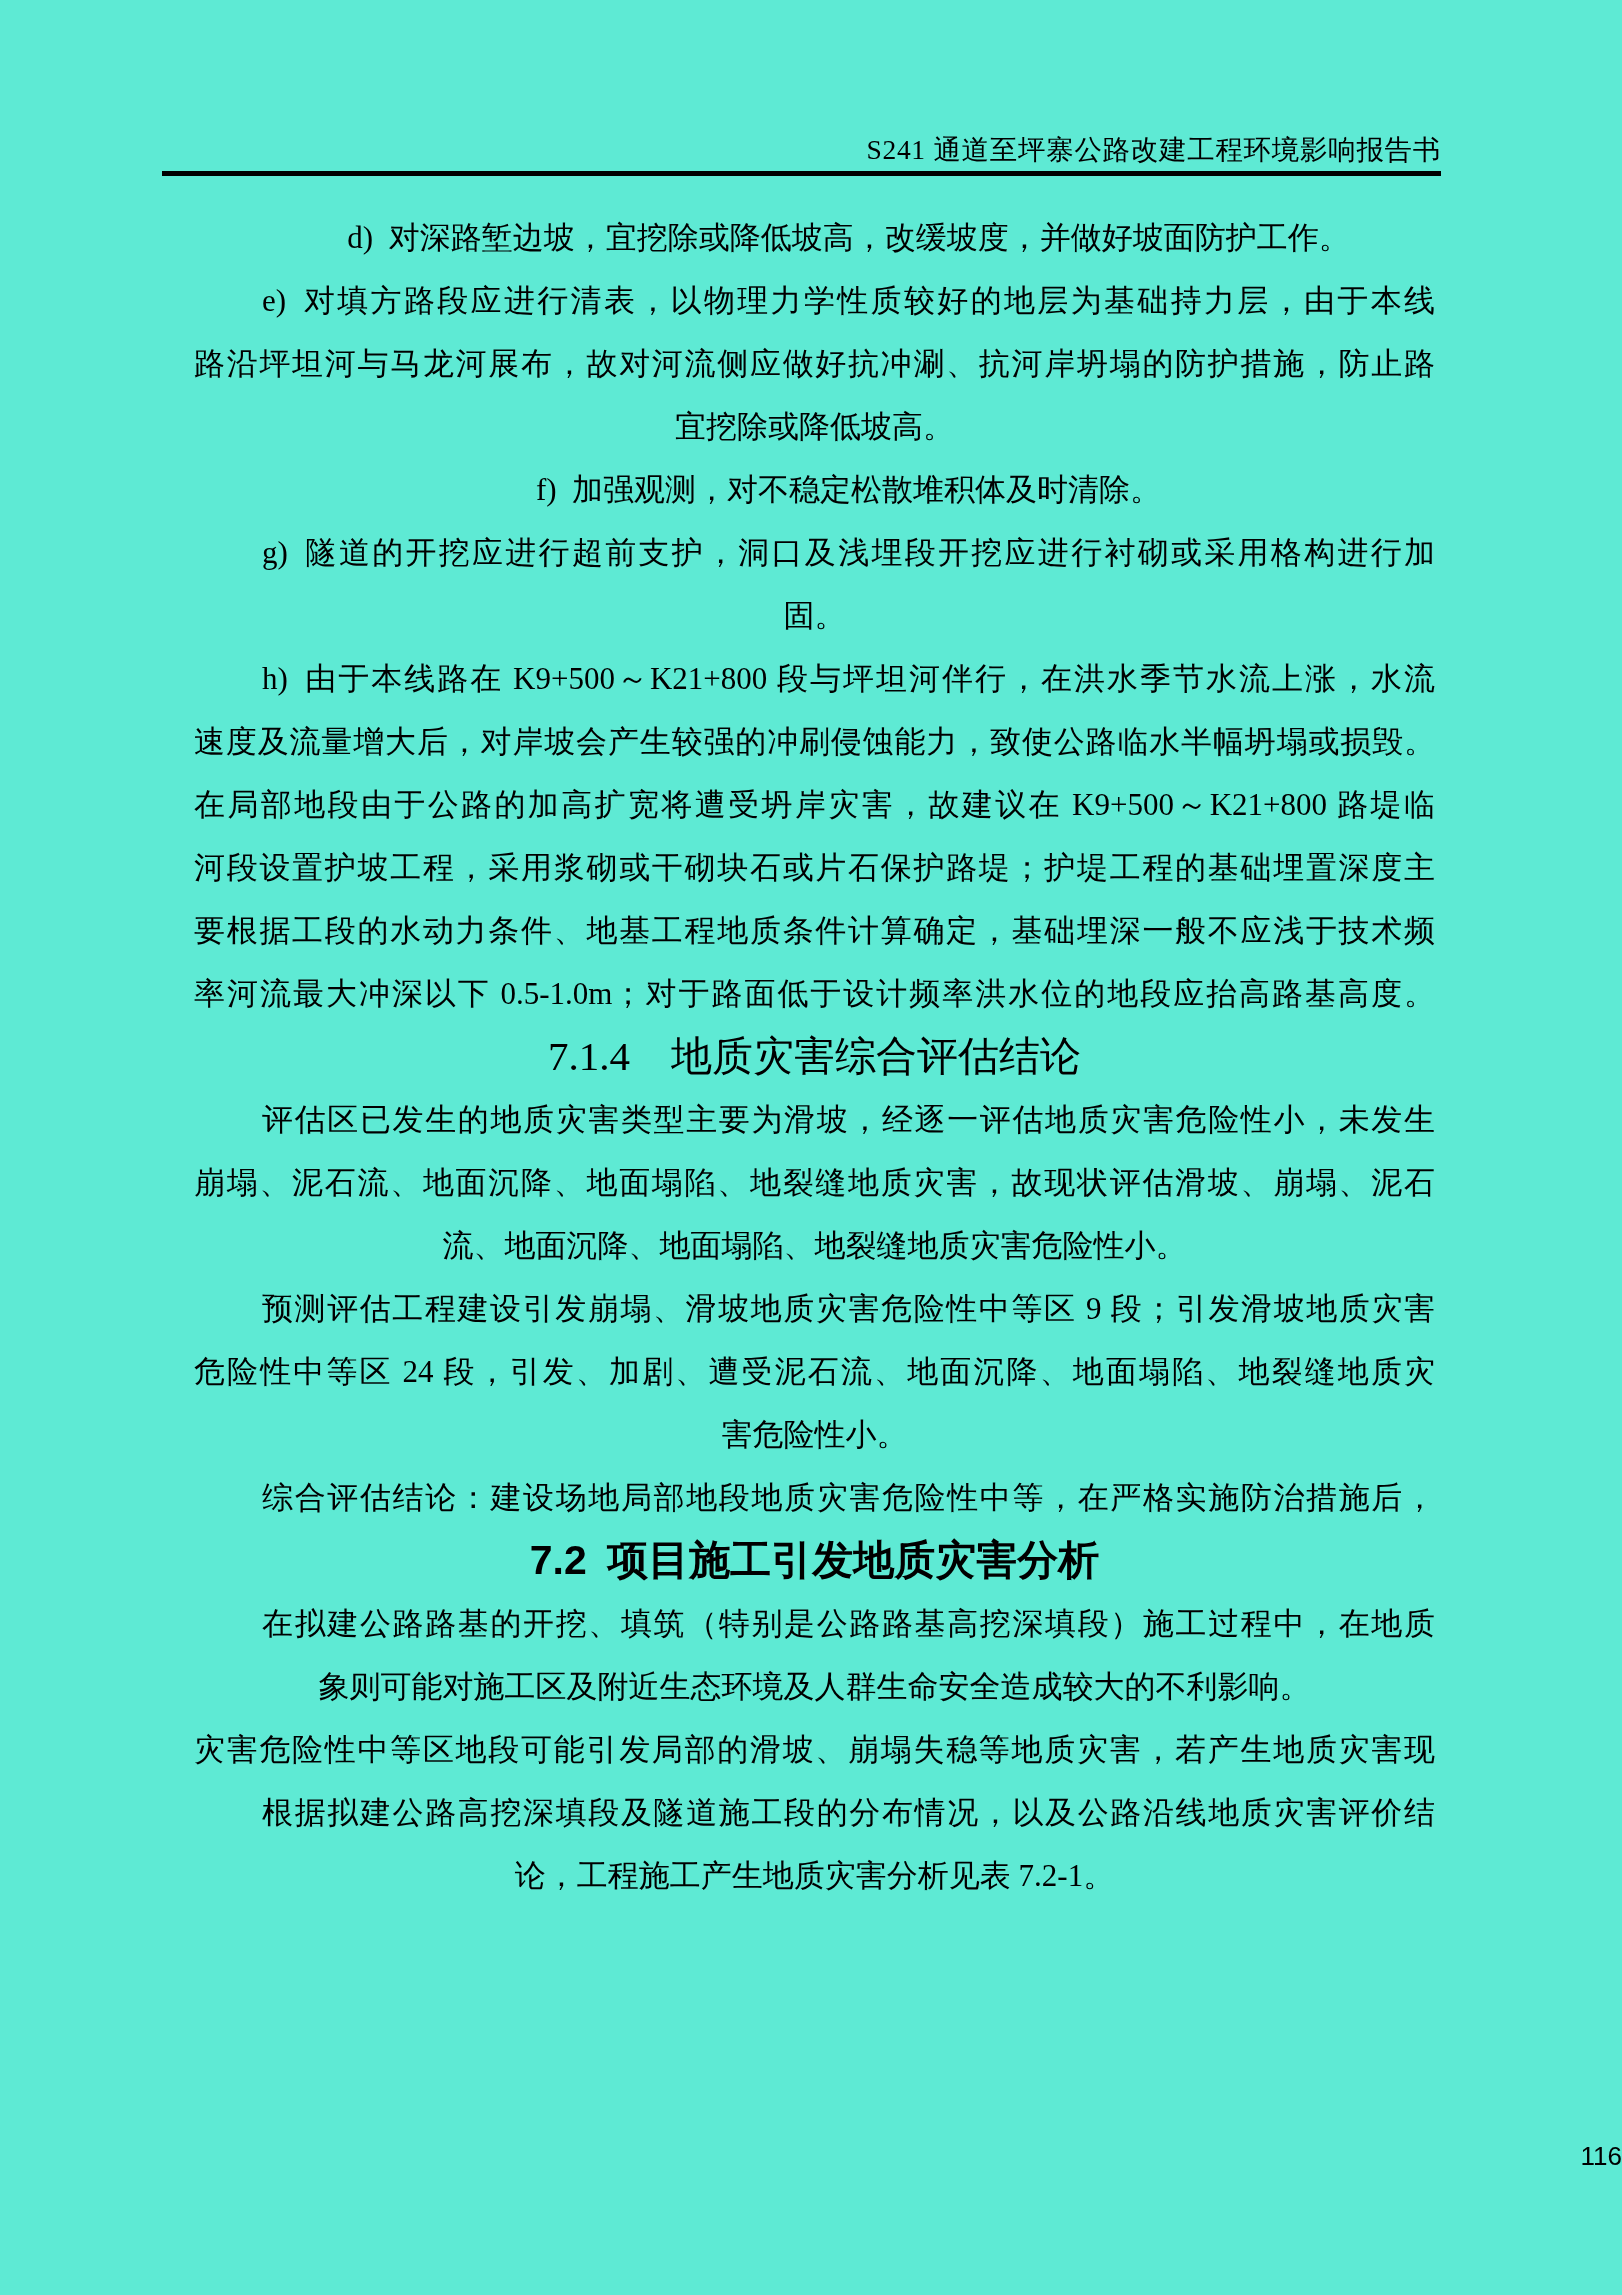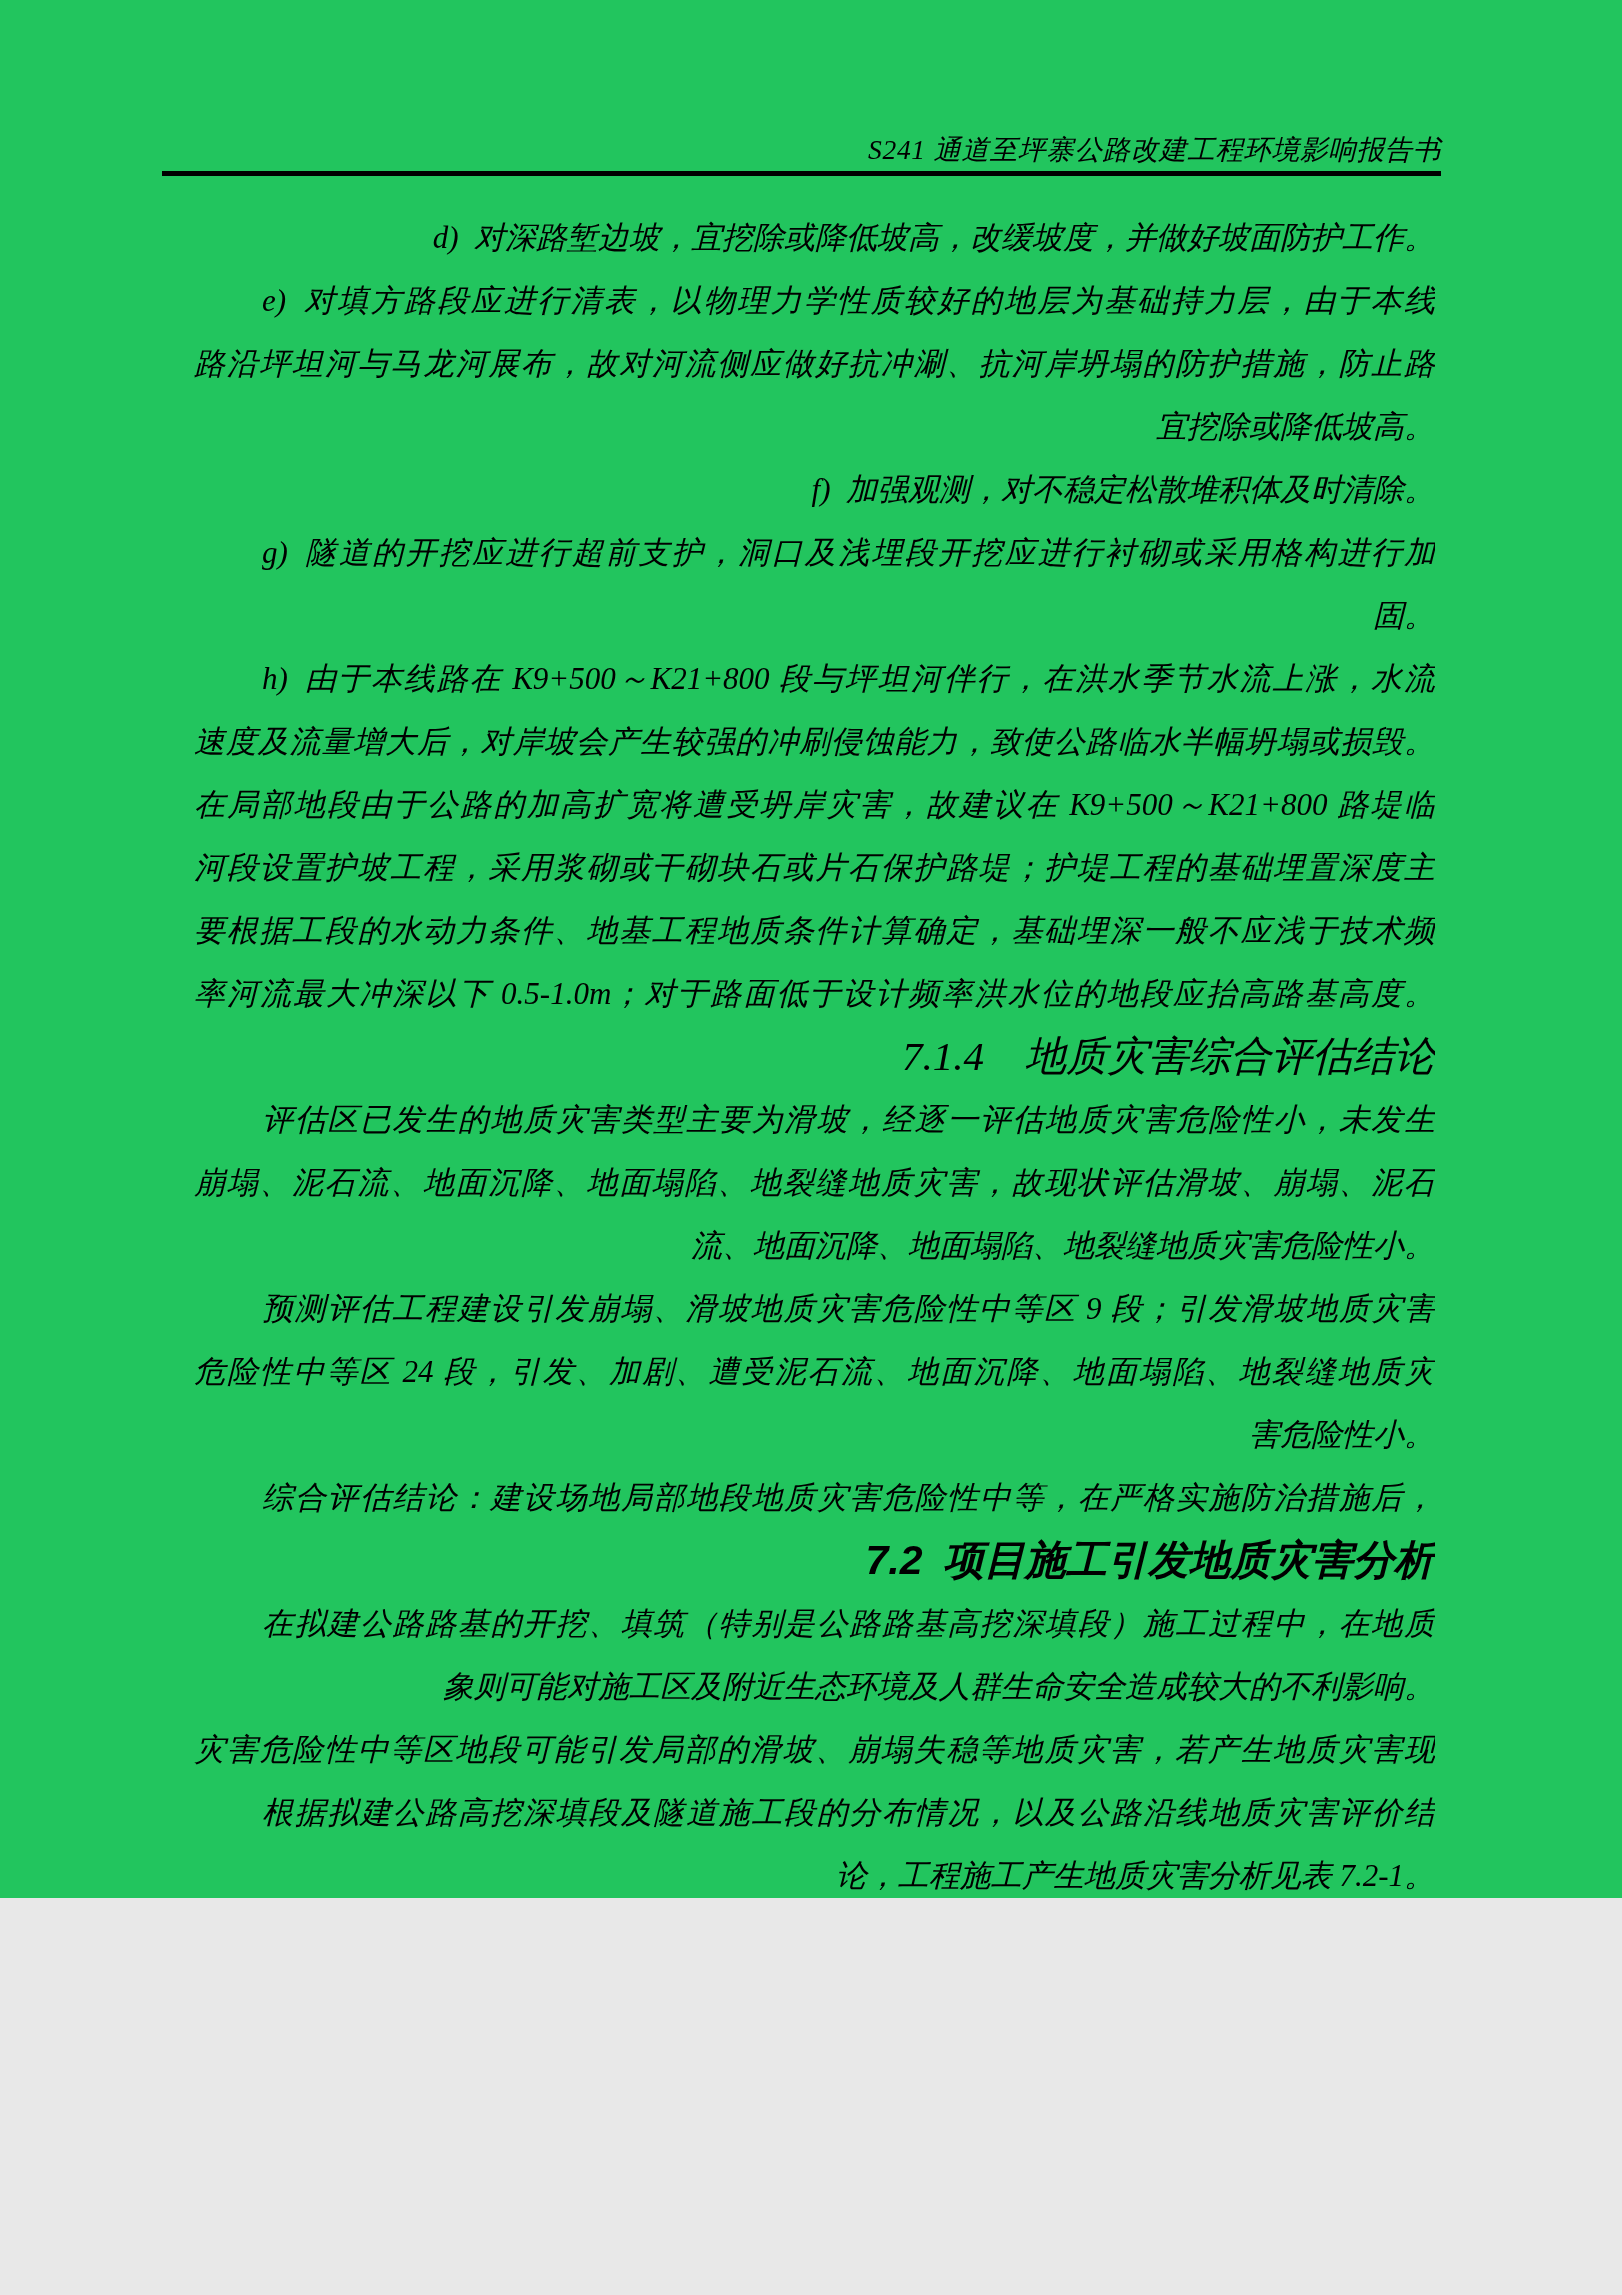--- a/index.html
+++ b/index.html
@@ -1,24 +1,23 @@
 <!DOCTYPE html>
 <html lang="zh" style="font-size:10.5px"><head>
 <meta charset="utf-8">
 <style>
   html, body { margin: 0; padding: 0; background: #e8e8e8; }
   .page {
     position: relative;
     width: 1622px;
-    height: 1898px;
-    background: #22c55e;
+    height: 2295px;
+    background: #5eead4;
     font-family: "Liberation Serif", "DejaVu Serif", serif;
     color: #000000;
     overflow: hidden;
-    font-style: italic;
   }
   
   .page-header {
     position: absolute;
     left: 162px;
     top: 0;
     width: 1279px;
     height: 175px;
   }
   .header-title {
@@ -46,21 +45,21 @@
     width: 1241px;
   }
   .ln {
     margin: 0;
     padding: 0;
     font-size: 31px;
     height: 63px;
     line-height: 63px;
     white-space: normal;
     overflow: hidden;
-    text-align: right;
+    text-align: center;
   }
   .ln.ind { text-indent: 68px; }
   .ln.fill {
     text-align: justify;
     text-align-last: justify;
   }
   .ln.h3 {
     font-size: 41px;
     font-weight: normal;
   }

